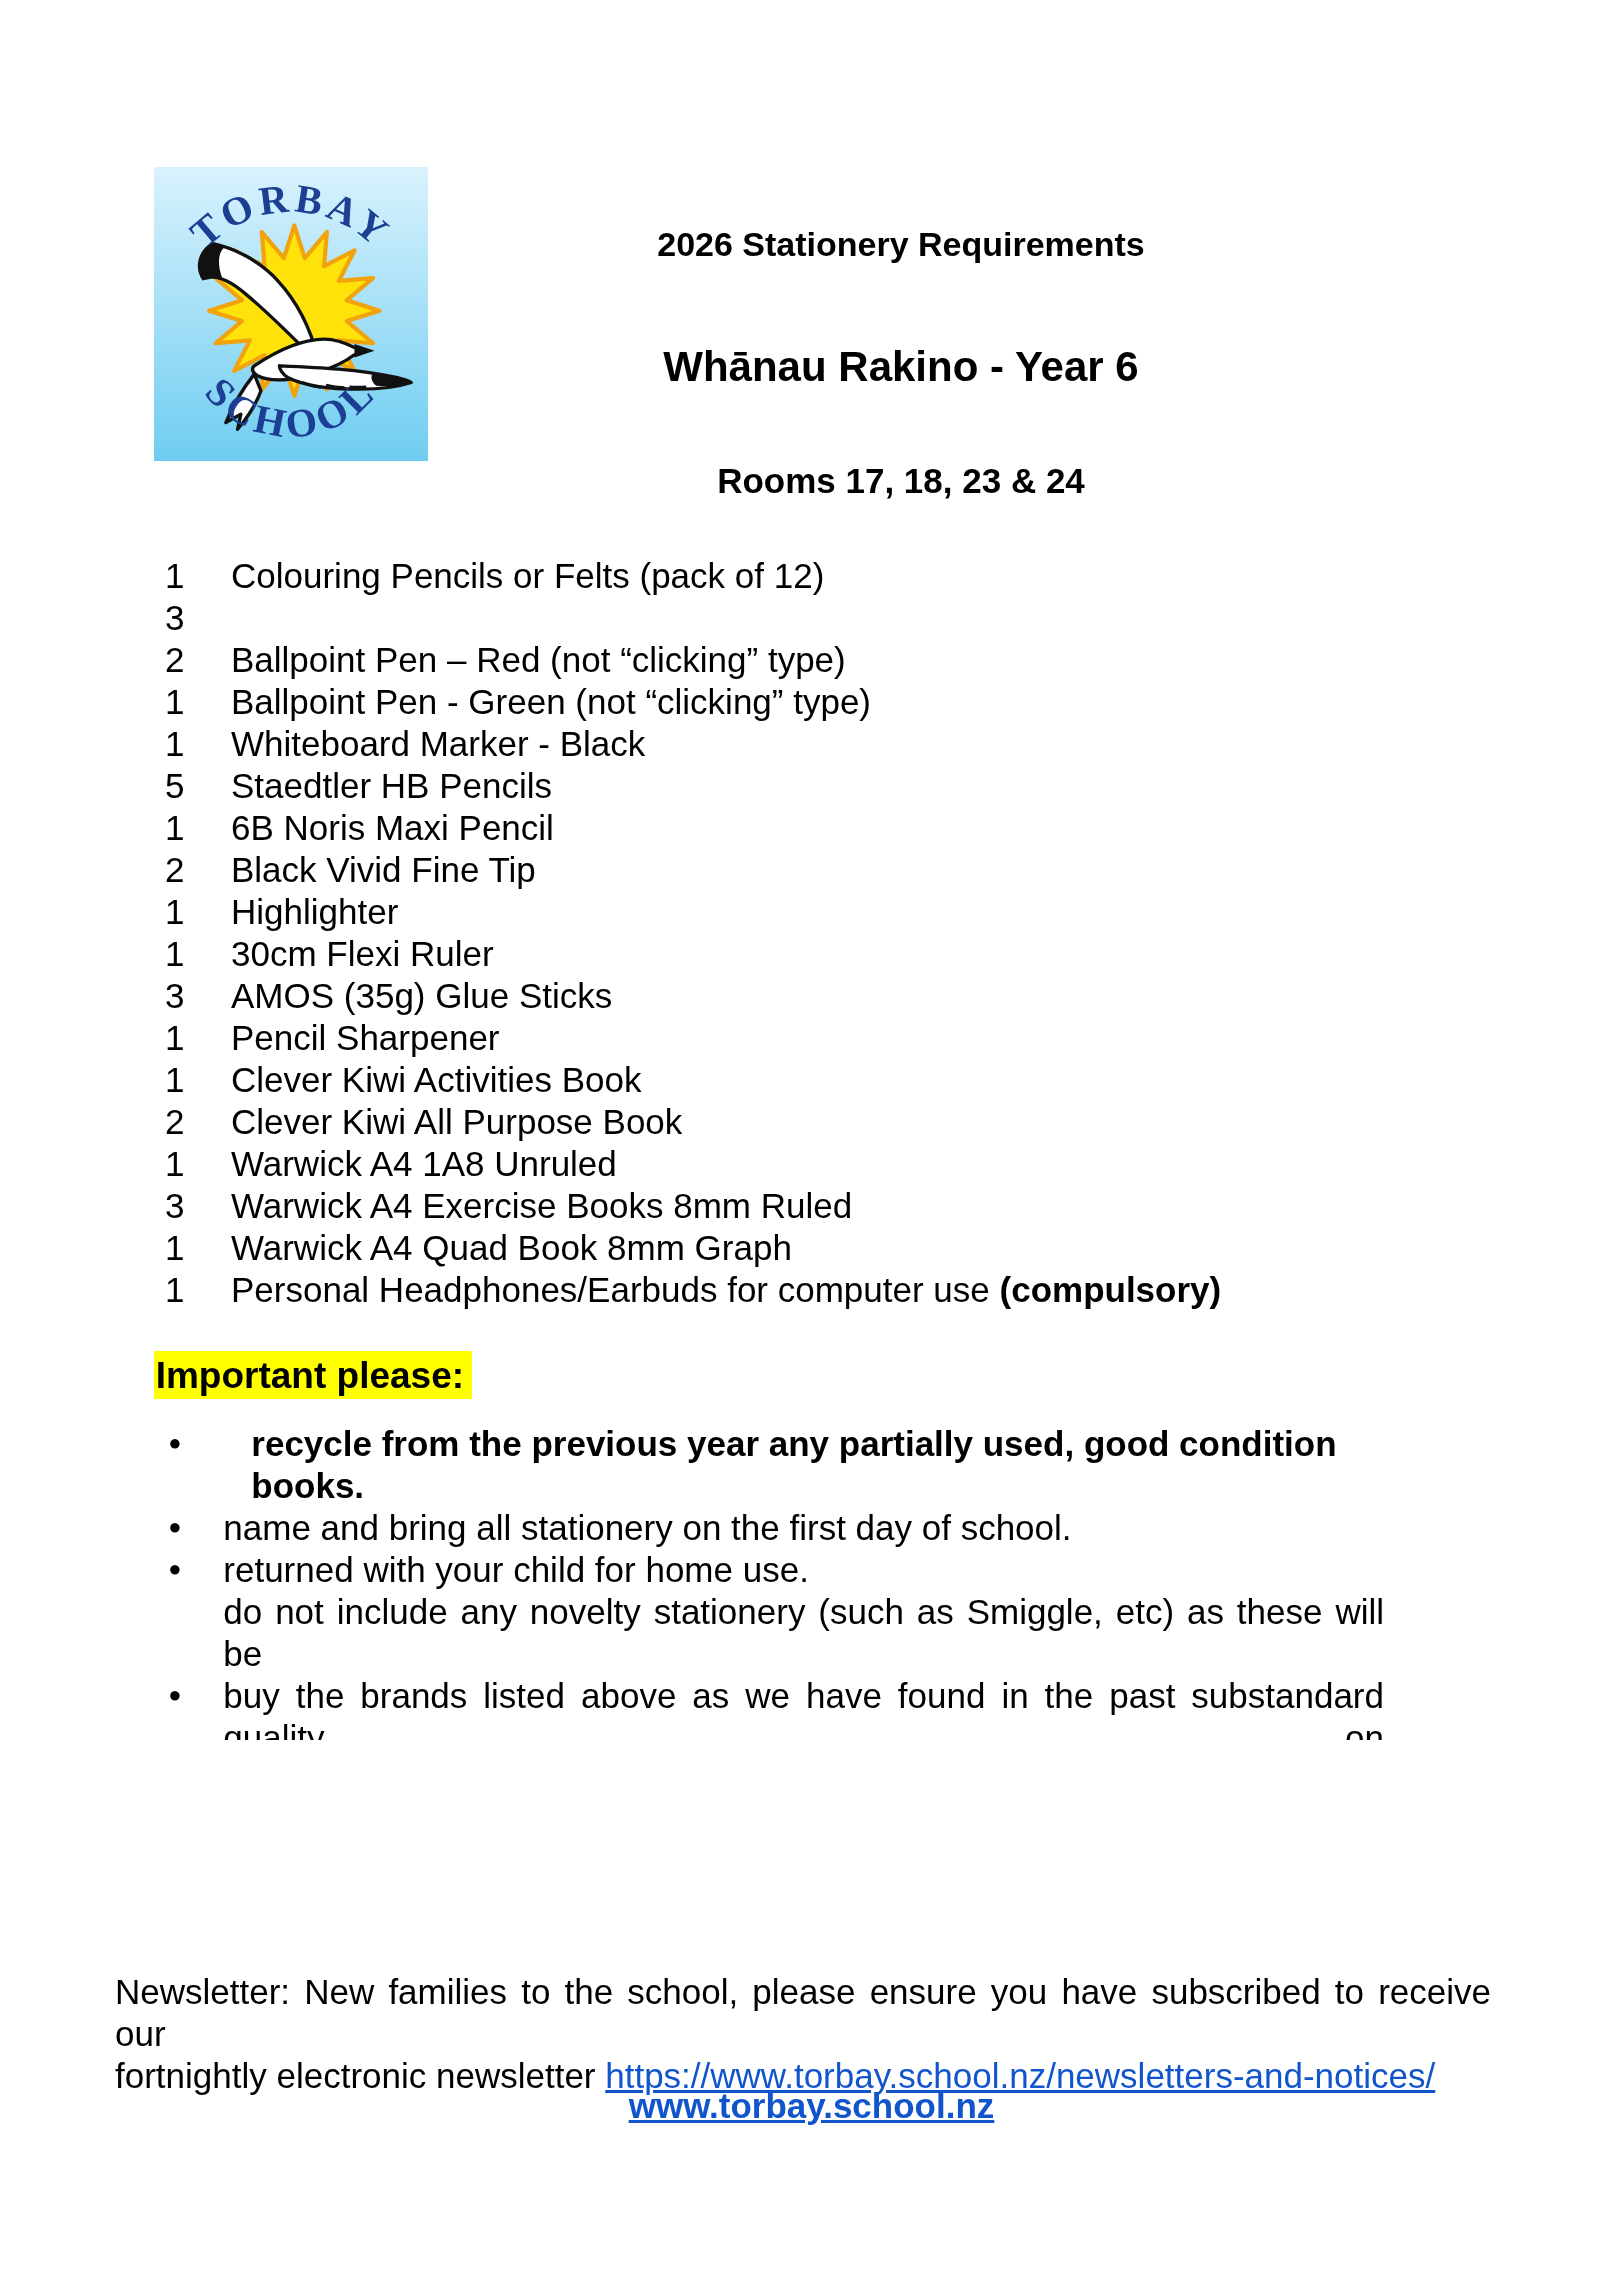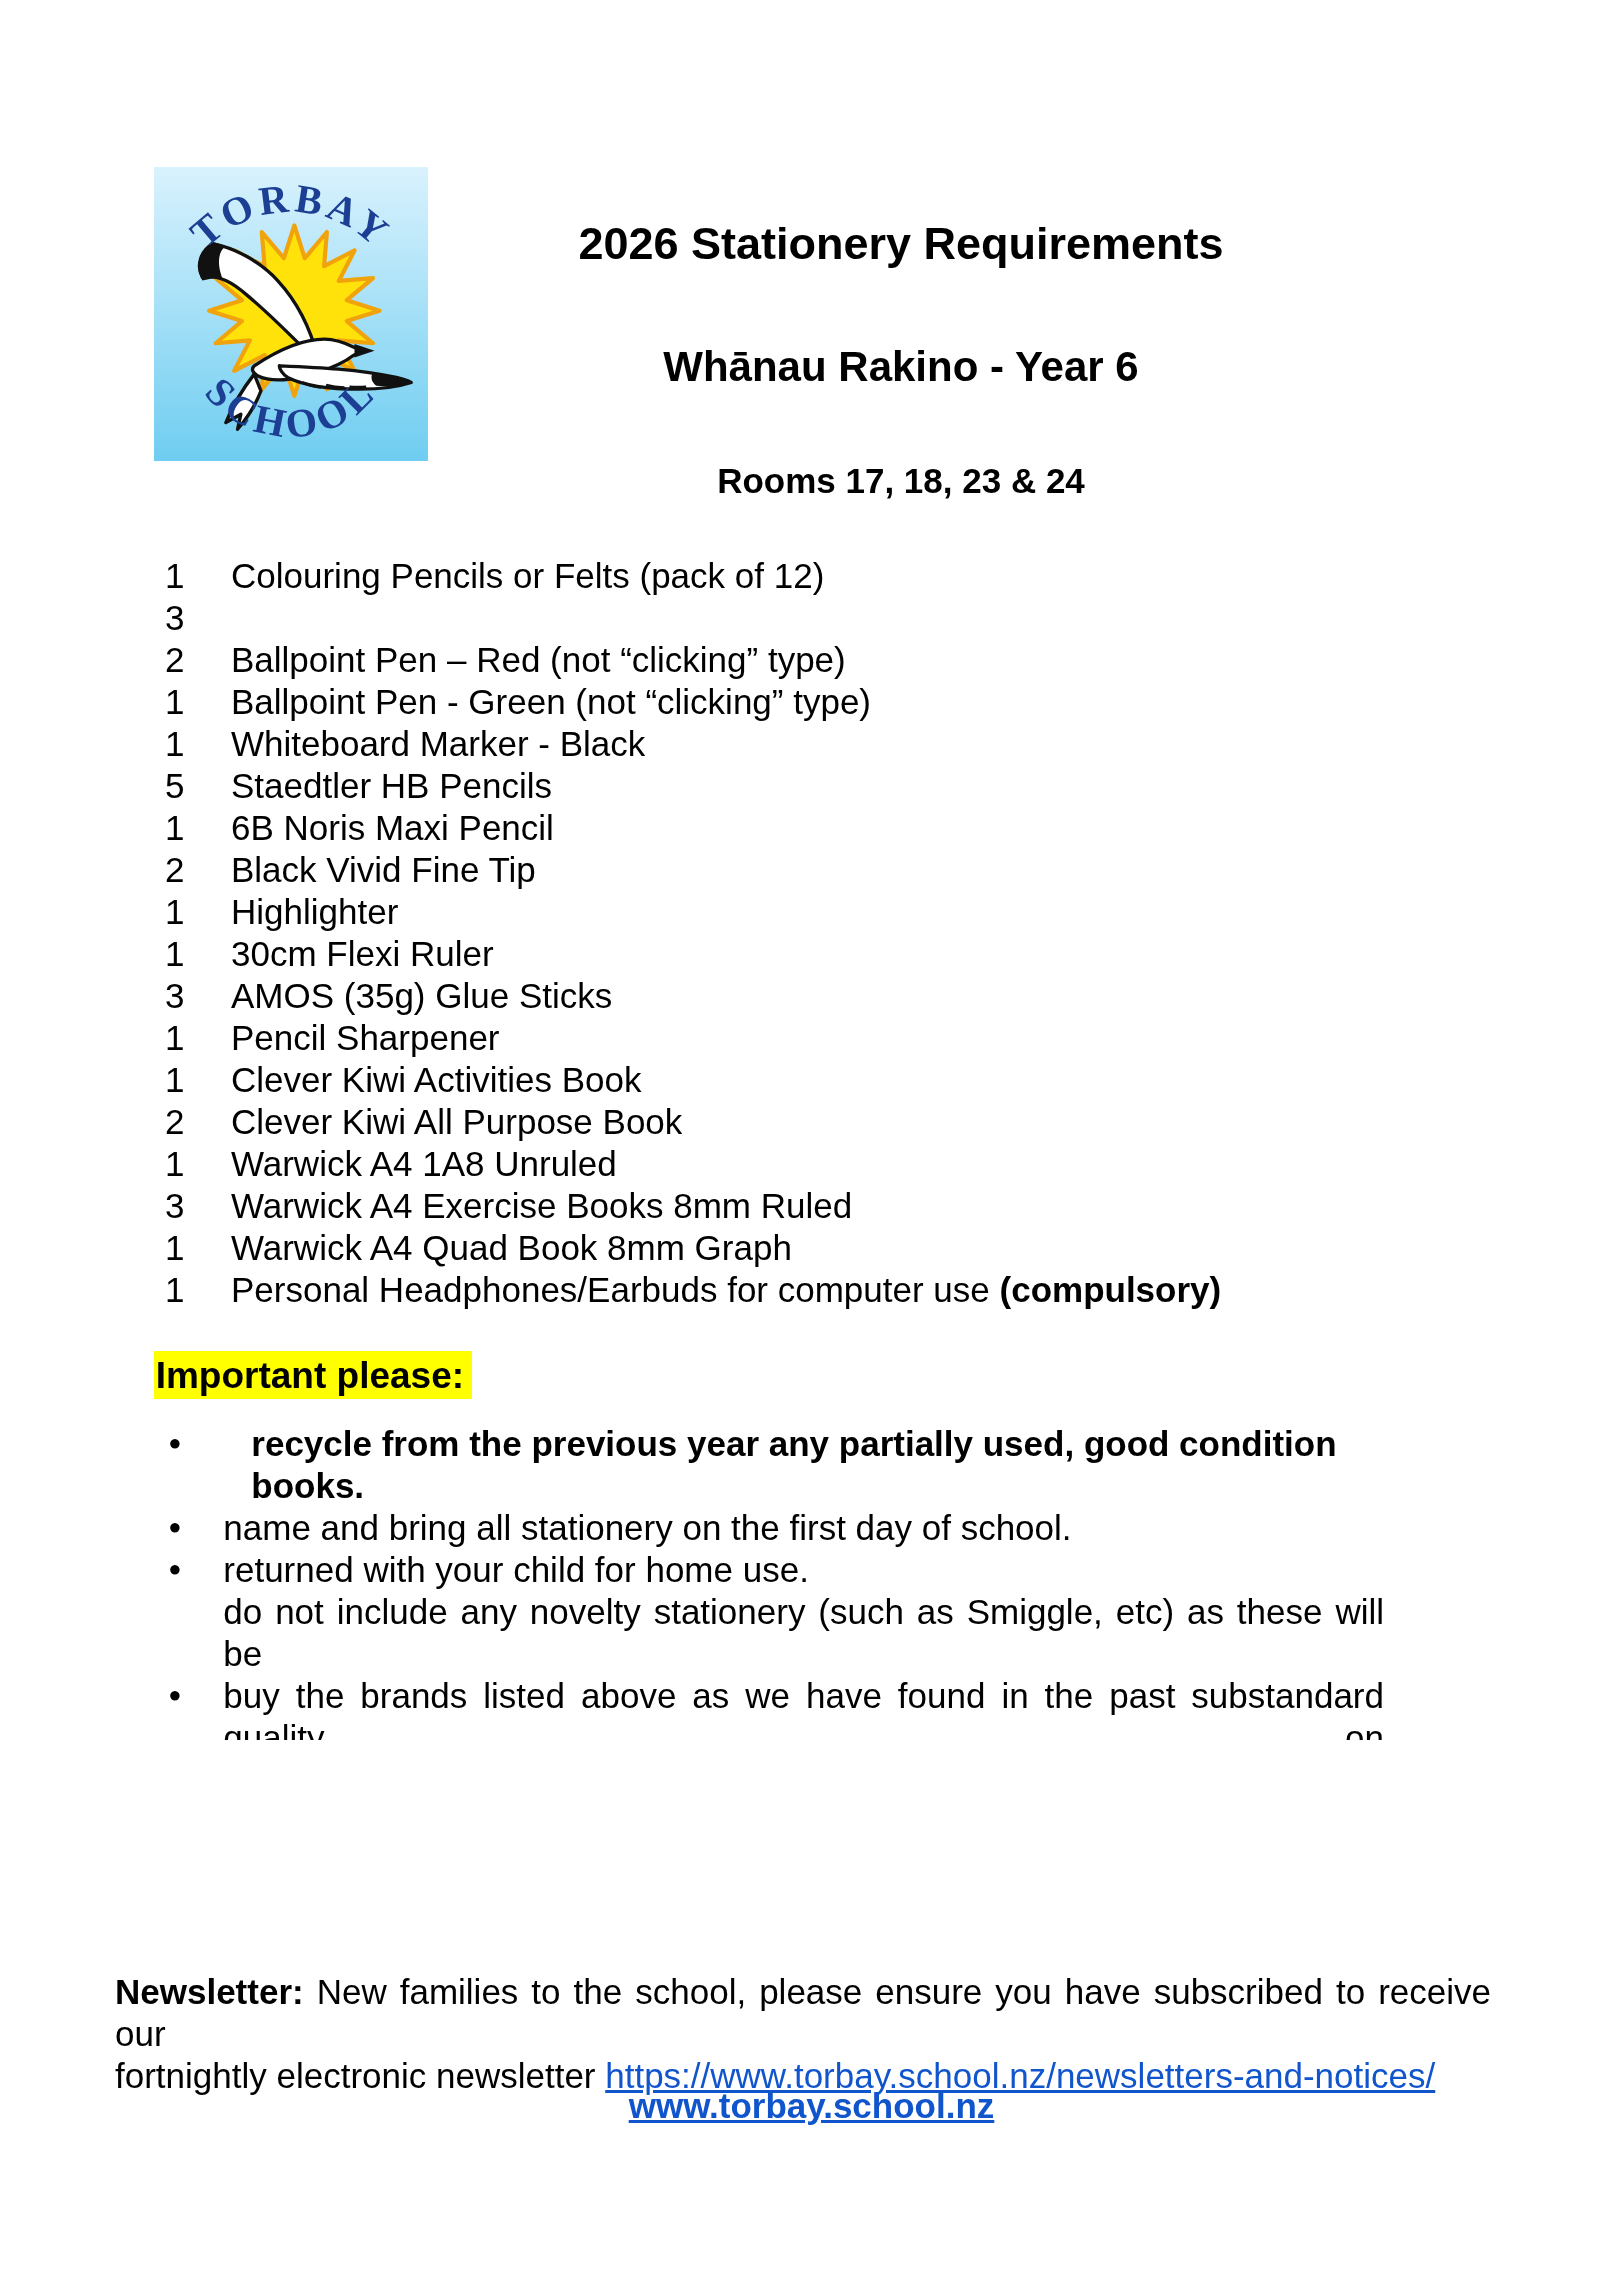--- a/index.html
+++ b/index.html
@@ -9,21 +9,21 @@
     background:#ffffff;
     font-family:"Liberation Sans", sans-serif;
     color:#000;
     overflow:hidden;
     margin:0 auto;
   }
   
   .logo{position:absolute;left:154px;top:167px;width:274px;height:294px;}
   
   .head-block{position:absolute;left:442px;top:214px;width:918px;text-align:center;}
-  .title{font-size:45px;line-height:60px;font-weight:bold;}
+  .title{font-size:34px;line-height:60px;font-weight:bold;}
   .subtitle{font-size:42px;line-height:50px;font-weight:bold;margin-top:68px;}
   .rooms{font-size:35px;line-height:43px;font-weight:bold;margin-top:67px;}
   
   .list{position:absolute;left:0;top:555px;right:0;}
   .srow{display:flex;padding-left:165px;height:42px;line-height:42px;font-size:35px;}
   .qty{width:66px;flex:0 0 66px;}
   
   .important{position:absolute;left:154px;top:1351px;}
   .hl{display:inline-block;font-size:37px;line-height:43px;font-weight:bold;padding:2.5px 8.3px 2.5px 1.7px;}
   .bullets{position:absolute;left:165px;top:1423px;width:1219px;height:317px;overflow:hidden;}
@@ -200,21 +200,21 @@
       </div>
       <div class="bullet">
         <span class="dot">●</span>
         <div class="blines">
           <div class="bline stretch">buy the brands listed above as we have found in the past substandard quality on</div>
         </div>
       </div>
     </div>
 
   <div class="newsletter">
-    <div class="nl-line stretch" id="nlLine1"><span style="font-weight: bold;">Newsletter:</span><span> New families to the school, please ensure you have subscribed to receive our</span></div>
+    <div class="nl-line stretch" id="nlLine1"><span style="font-weight: normal;">Newsletter:</span><span> New families to the school, please ensure you have subscribed to receive our</span></div>
     <div class="nl-line" id="nlLine2"><span>fortnightly electronic newsletter </span><span class="link" style="color: rgb(17, 85, 204);">https://www.torbay.school.nz/newsletters-and-notices/</span></div>
   </div>
 
   <div class="website">
     <span class="link" id="siteLink" style="color: rgb(17, 85, 204);">www.torbay.school.nz</span>
   </div>
 
 </div>
 
 

